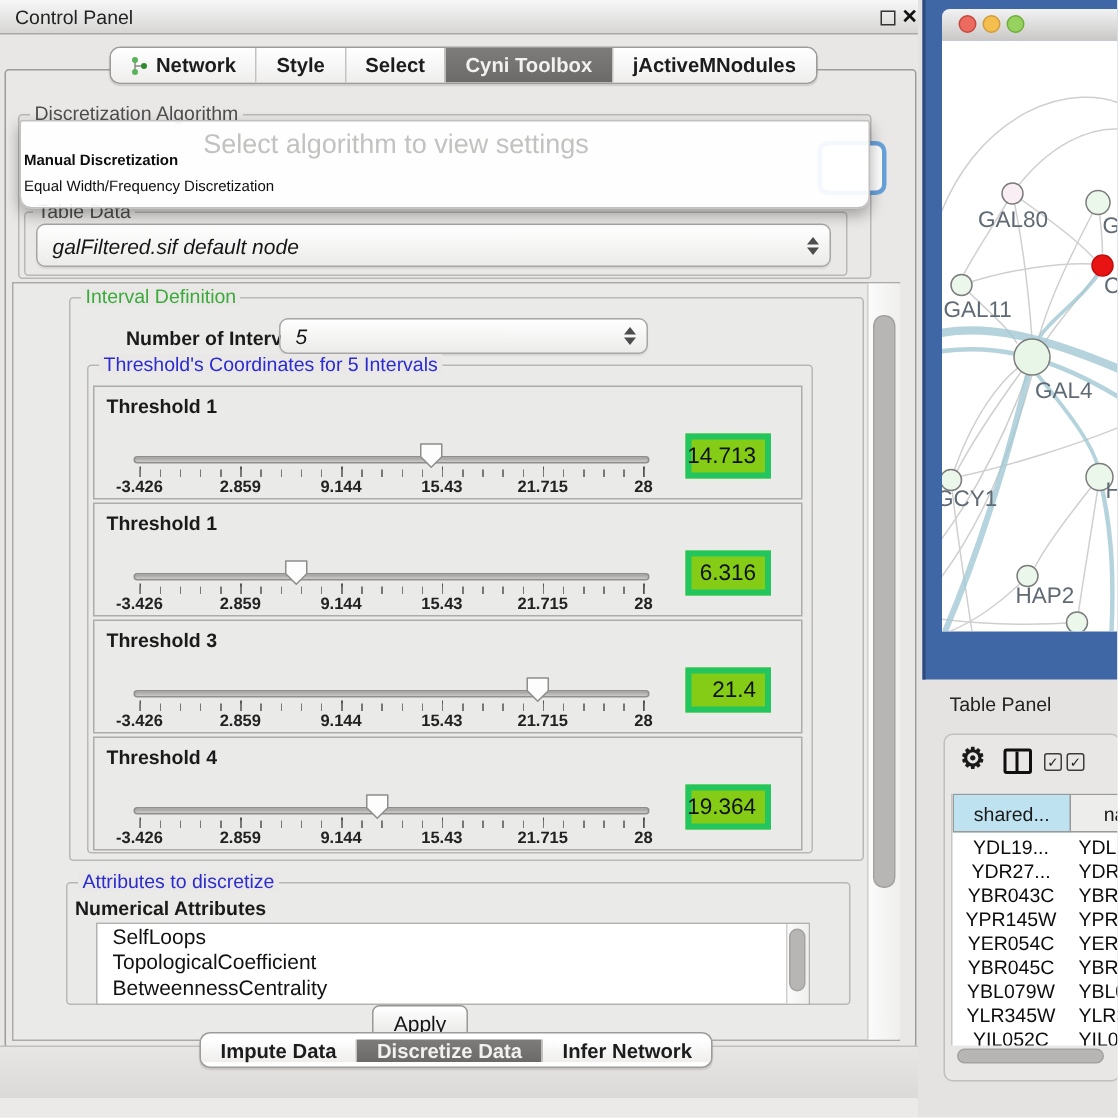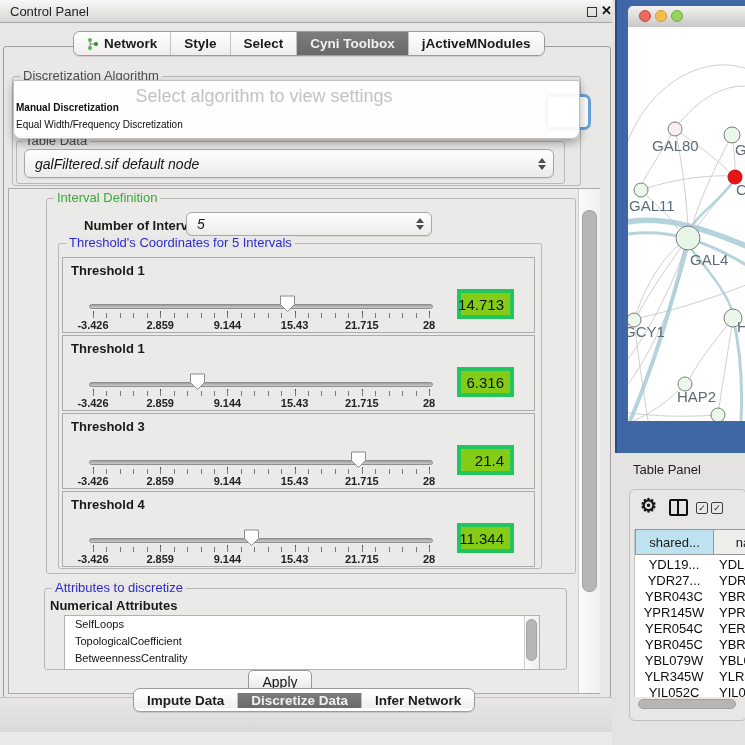--- a/index.html
+++ b/index.html
@@ -83,21 +83,21 @@
   .ytable{left:634px;top:529px;width:111px;height:168px;background:#fff;overflow:hidden;
           border-left:1px solid #c7c6c5;}
   .hcell{position:absolute;top:0;height:26px;box-sizing:border-box;border:1px solid #9a9998;
          font-size:13px;display:flex;align-items:center;justify-content:center;}
   .yrow{position:absolute;width:160px;height:16px;font-size:13px;color:#0d0d0d;}
   .yc0{position:absolute;left:0;width:78px;text-align:center;}
   .yc1{position:absolute;left:84px;width:76px;}
   
   .attr-list{left:64px;top:615px;width:474px;height:53px;background:#fff;border:1px solid #b3b2b1;
              overflow:hidden;}
-  .attr-item{padding-left:10px;font-size:11px;line-height:17px;color:#111;white-space:nowrap;}
+  .attr-item{padding-left:10px;font-size:14px;line-height:17px;color:#111;white-space:nowrap;}
   .bottom-strip{left:0;top:697px;width:612px;height:34px;background:linear-gradient(#e8e6e5,#dcdad8);
                 border-top:1px solid #c2c0bf;border-bottom:1px solid #aeacab;}
   .net-label{fill:#5f6a74;font-size:15px;font-family:"Liberation Sans",sans-serif;}
 </style>
 </head>
 <body>
 
 <div id="root">
 
   <div class="abs right-bg"></div>
@@ -351,21 +351,21 @@
       <span style="left:20%">2.859</span>
       <span style="left:40%">9.144</span>
       <span style="left:60%">15.43</span>
       <span style="left:80%">21.715</span>
       <span style="left:100%">28</span>
     </div>
     <svg class="thumb" style="left:180px;" width="17" height="18" viewBox="0 0 17 18">
       <path d="M1.5,1 H15.5 V9.5 L8.5,16.5 L1.5,9.5 Z" fill="#fdfdfd" stroke="#8e8d8c" stroke-linejoin="round"></path>
     </svg>
     <div class="vbox">
-        <span>11.344</span>
+        <span>19.364</span>
       </div>
   </div>
 
   <div class="abs group" style="left:44px;top:588px;width:521px;height:80px;"></div>
   <div class="abs gtitle blue" style="left:52px;top:581px;">Attributes to discretize</div>
   <div class="abs b t13" style="left:50px;top:598px;">Numerical Attributes</div>
   <div class="abs attr-list">
     <div class="attr-item">SelfLoops</div>
     <div class="attr-item">TopologicalCoefficient</div>
     <div class="attr-item">BetweennessCentrality</div>

